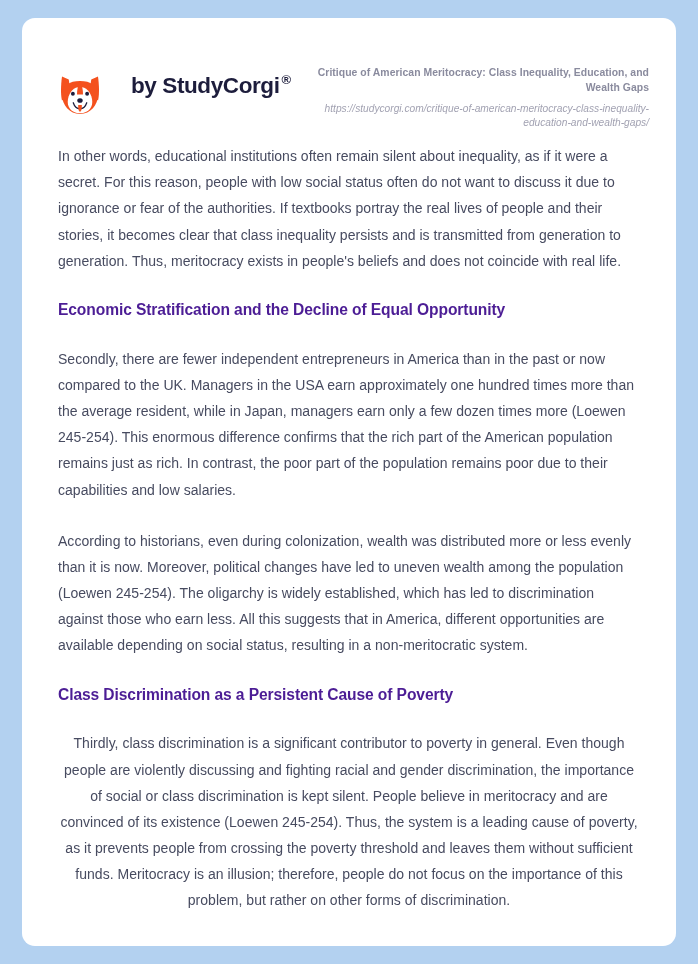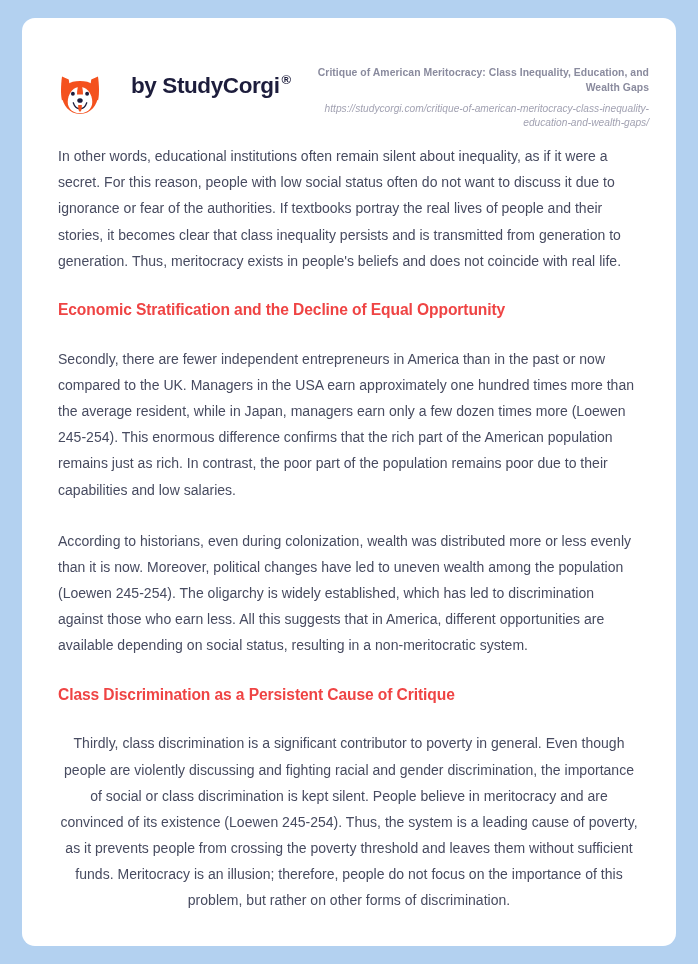--- a/index.html
+++ b/index.html
@@ -90,21 +90,21 @@
   .doc-body p {
     font-size: 14px;
     line-height: 1.87;
     color: #474b60;
     margin: 0 0 25px 0;
     letter-spacing: 0.02px;
   }
   .doc-body h2 {
     font-size: 15.6px;
     font-weight: bold;
-    color: #ef4444;
+    color: #4c1d95;
     margin: 0 0 25px 0;
     line-height: 1.4;
     letter-spacing: -0.1px;
   }
   .doc-body p.last { margin-bottom: 0; text-align: center; }
 </style>
 </head>
 <body>
 
 <div class="page-card">
@@ -143,17 +143,17 @@
       <div class="doc-url">https://studycorgi.com/critique-of-american-meritocracy-class-inequality-education-and-wealth-gaps/</div>
     </div>
 
   </div>
 
   <div class="doc-body">
       <p>In other words, educational institutions often remain silent about inequality, as if it were a secret. For this reason, people with low social status often do not want to discuss it due to ignorance or fear of the authorities. If textbooks portray the real lives of people and their stories, it becomes clear that class inequality persists and is transmitted from generation to generation. Thus, meritocracy exists in people's beliefs and does not coincide with real life.</p>
       <h2>Economic Stratification and the Decline of Equal Opportunity</h2>
       <p>Secondly, there are fewer independent entrepreneurs in America than in the past or now compared to the UK. Managers in the USA earn approximately one hundred times more than the average resident, while in Japan, managers earn only a few dozen times more (Loewen 245-254). This enormous difference confirms that the rich part of the American population remains just as rich. In contrast, the poor part of the population remains poor due to their capabilities and low salaries.</p>
       <p>According to historians, even during colonization, wealth was distributed more or less evenly than it is now. Moreover, political changes have led to uneven wealth among the population (Loewen 245-254). The oligarchy is widely established, which has led to discrimination against those who earn less. All this suggests that in America, different opportunities are available depending on social status, resulting in a non-meritocratic system.</p>
-      <h2>Class Discrimination as a Persistent Cause of Critique</h2>
+      <h2>Class Discrimination as a Persistent Cause of Poverty</h2>
       <p class="last">Thirdly, class discrimination is a significant contributor to poverty in general. Even though people are violently discussing and fighting racial and gender discrimination, the importance of social or class discrimination is kept silent. People believe in meritocracy and are convinced of its existence (Loewen 245-254). Thus, the system is a leading cause of poverty, as it prevents people from crossing the poverty threshold and leaves them without sufficient funds. Meritocracy is an illusion; therefore, people do not focus on the importance of this problem, but rather on other forms of discrimination.</p>
     </div>
 
 </div>
 
 </body></html>

